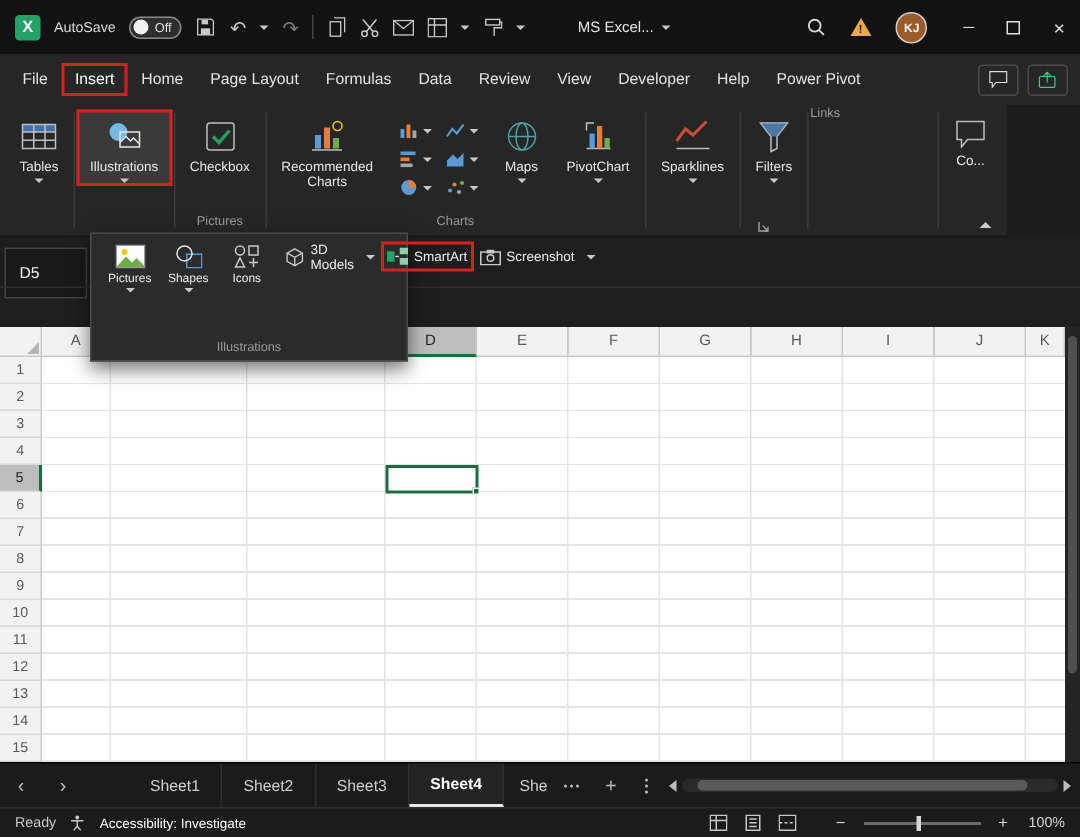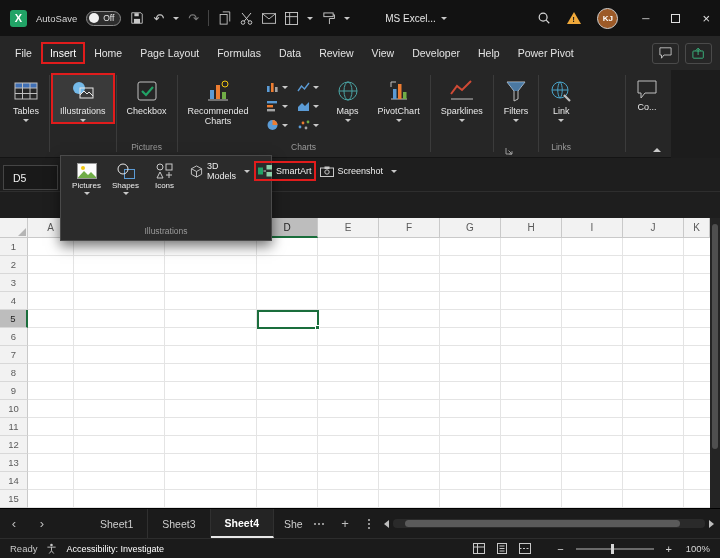--- a/index.html
+++ b/index.html
@@ -42,21 +42,21 @@
 .bigbtn{display:flex;flex-direction:column;align-items:center;gap:3px;padding:6px 9px 2px;font-size:9px;color:#e8e8e8;white-space:nowrap}
 .bigbtn.annotated{border:2px solid #e11c1c;background:#3a3a3a;padding:4px 7px 0}
 .vsep{width:1px;background:#3b3b3b;margin:5px 1px}
 .chartgrid{display:grid;grid-template-columns:auto auto;gap:7px 9px;align-content:start;padding:8px 8px 0}
 .smallbtn{display:flex;align-items:center;gap:3px}
 .launcher{position:absolute;right:-84px;bottom:2px}
 .ribchev{position:absolute;right:10px;bottom:5px}
 .two-line{text-align:center;line-height:1.15}
 
 .fband{position:absolute;left:0;top:158px;width:720px;height:60px;background:#1e1e1e}
-.namebox{position:absolute;left:3px;top:7px;width:55px;height:25px;border:1px solid #454545;background:#191919;color:#f2f2f2;font-size:10.5px;display:flex;align-items:center;padding-left:9px}
+.namebox{position:absolute;left:3px;top:7px;width:55px;height:34px;border:1px solid #454545;background:#191919;color:#f2f2f2;font-size:10.5px;display:flex;align-items:center;padding-left:9px}
 .fline{position:absolute;left:0;top:33px;width:720px;height:1px;background:#2e2e2e}
 
 .corner{position:absolute;left:0;top:218px;width:28px;height:20px;background:#f2f2f2;border-right:1px solid #c9c9c9;border-bottom:1px solid #c9c9c9}
 .corner b{position:absolute;right:1px;bottom:1px;width:0;height:0;border-bottom:8px solid #b5b5b5;border-left:8px solid transparent}
 .colheads{position:absolute;left:28px;top:218px;width:682px;height:20px;display:flex}
 .colheads>div{height:20px;background:#f2f2f2;border-right:1px solid #c9c9c9;border-bottom:1px solid #c9c9c9;color:#5a5a5a;font-size:10px;display:flex;align-items:center;justify-content:center;overflow:hidden}
 .colheads>div:nth-child(1){width:46px}
 .colheads>div:nth-child(2){width:91px}
 .colheads>div:nth-child(3){width:92px}
 .colheads>div:nth-child(n+4){width:61px}
@@ -395,33 +395,20 @@
           </span>
         <span>Filters</span>
         <span class="chev"></span>
       </div>
     </div>
     <div class="grplabel"></div>
   </div>
   <div class="vsep"></div>
 
   <div class="grp">
-    <div class="grpbody">
-      <div class="bigbtn">
-        <span>
-            <svg width="24" height="24" viewBox="0 0 24 24">
-              <circle cx="11" cy="11" r="8" fill="none" stroke="#4aa3c8"></circle>
-              <path d="M3 11h16M11 3c3 2.5 3 13.5 0 16M11 3c-3 2.5-3 13.5 0 16" fill="none" stroke="#4aa3c8"></path>
-              <path d="M15 16l6 6" stroke="#bfbfbf" stroke-width="2.2"></path>
-            </svg>
-          </span>
-        <span>Link</span>
-        <span class="chev"></span>
-      </div>
-    </div>
     <div class="grplabel">Links</div>
   </div>
   <div class="vsep" style="margin-left:auto"></div>
 
   <div class="grp">
     <div class="grpbody">
       <div class="bigbtn">
         <span>
             <svg width="22" height="20" viewBox="0 0 22 20">
               <path d="M2 2h18v12H9l-4 5v-5H2z" fill="none" stroke="#bfbfbf"></path>
@@ -569,20 +556,21 @@
     </div>
   </div>
   <div class="menu-footer">Illustrations</div>
 </div>
 
 <div class="sheetbar">
   <span class="snav">‹</span>
   <span class="snav">›</span>
   <span class="stabs">
     <span class="stab">Sheet1</span>
+    <span class="stab">Sheet2</span>
     <span class="stab">Sheet3</span>
     <span class="stab active">Sheet4</span>
     <span class="stab partial">She</span>
   </span>
   <span class="dots3">
       <i></i>
       <i></i>
       <i></i>
     </span>
   <span class="sbtn">+</span>

